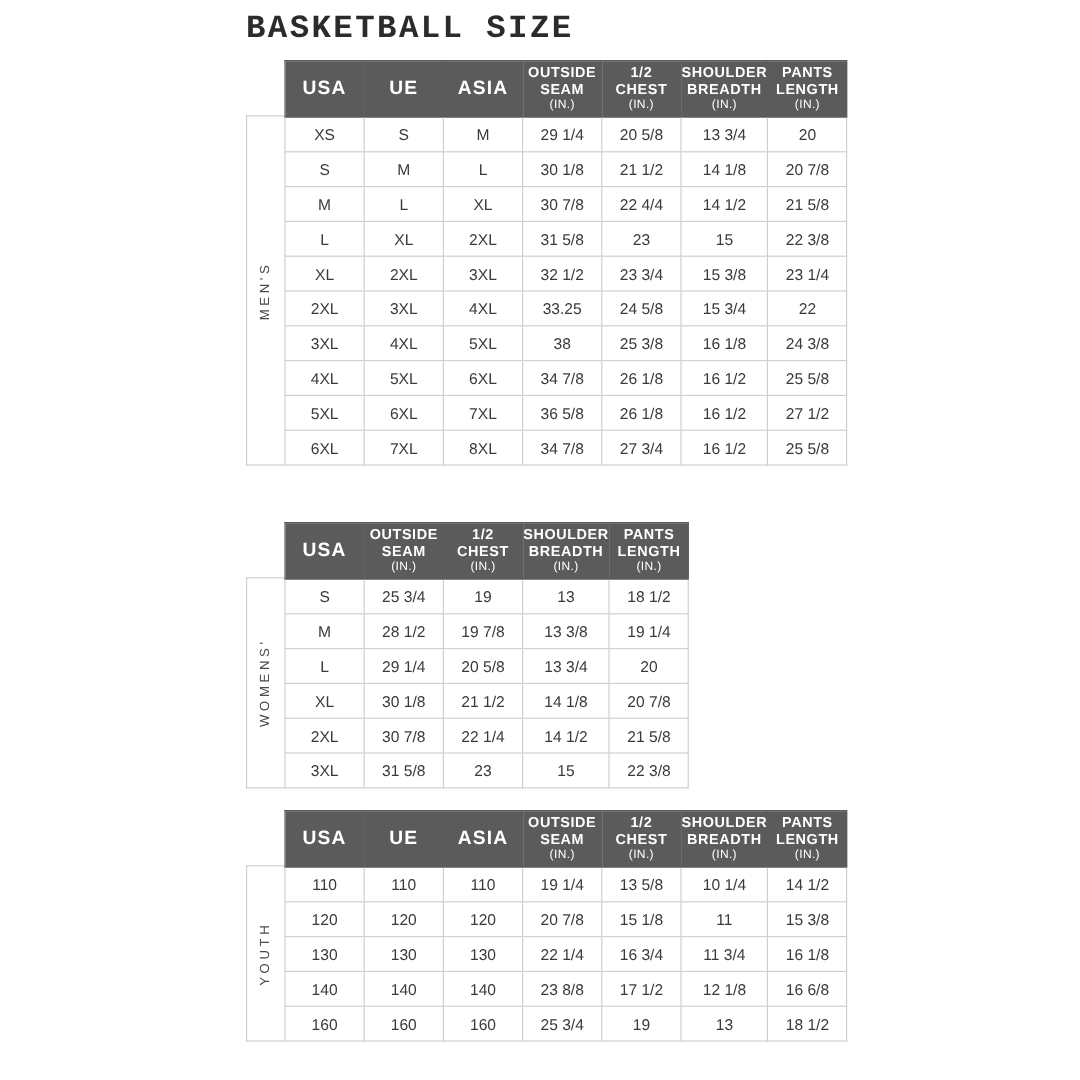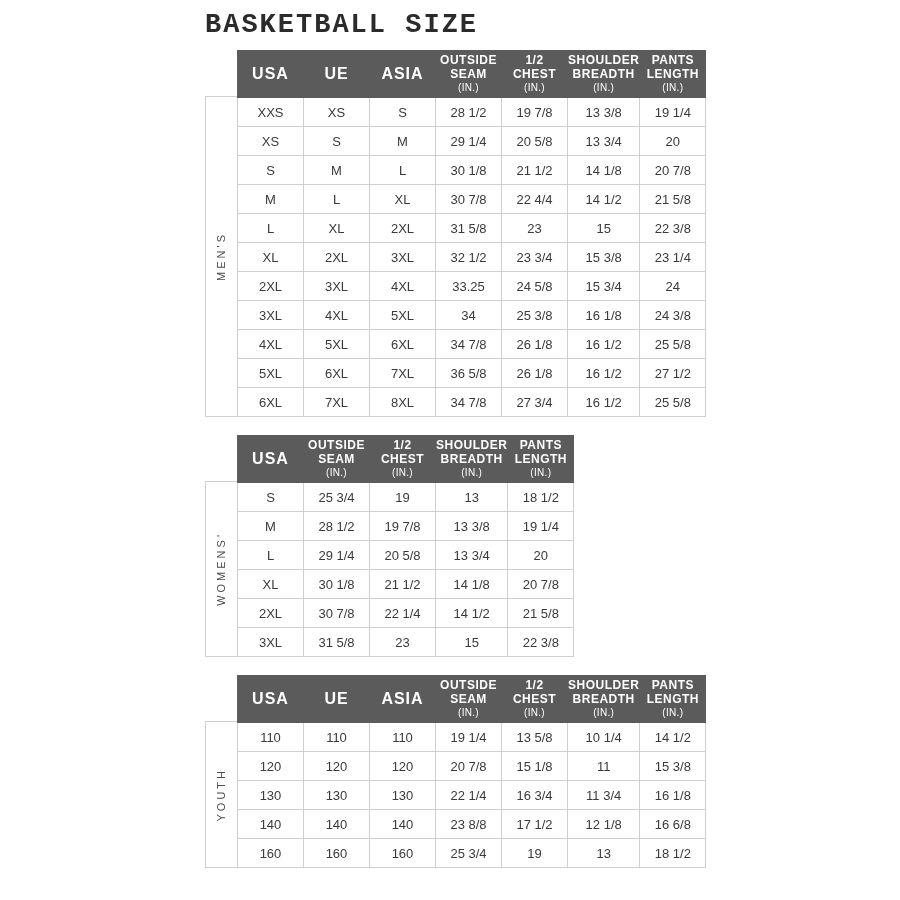--- a/index.html
+++ b/index.html
@@ -145,29 +145,20 @@
               <span class="sub">(IN.)</span>
             </th>
             <th>
               <div>PANTS LENGTH</div>
               <span class="sub">(IN.)</span>
             </th>
           </tr>
         </thead>
         <tbody>
           <tr>
-            <td>XXS</td>
-            <td>XS</td>
-            <td>S</td>
-            <td>28 1/2</td>
-            <td>19 7/8</td>
-            <td>13 3/8</td>
-            <td>19 1/4</td>
-          </tr>
-          <tr>
             <td>XS</td>
             <td>S</td>
             <td>M</td>
             <td>29 1/4</td>
             <td>20 5/8</td>
             <td>13 3/4</td>
             <td>20</td>
           </tr>
           <tr>
             <td>S</td>
@@ -205,27 +196,27 @@
             <td>15 3/8</td>
             <td>23 1/4</td>
           </tr>
           <tr>
             <td>2XL</td>
             <td>3XL</td>
             <td>4XL</td>
             <td>33.25</td>
             <td>24 5/8</td>
             <td>15 3/4</td>
-            <td>24</td>
+            <td>22</td>
           </tr>
           <tr>
             <td>3XL</td>
             <td>4XL</td>
             <td>5XL</td>
-            <td>34</td>
+            <td>38</td>
             <td>25 3/8</td>
             <td>16 1/8</td>
             <td>24 3/8</td>
           </tr>
           <tr>
             <td>4XL</td>
             <td>5XL</td>
             <td>6XL</td>
             <td>34 7/8</td>
             <td>26 1/8</td>

